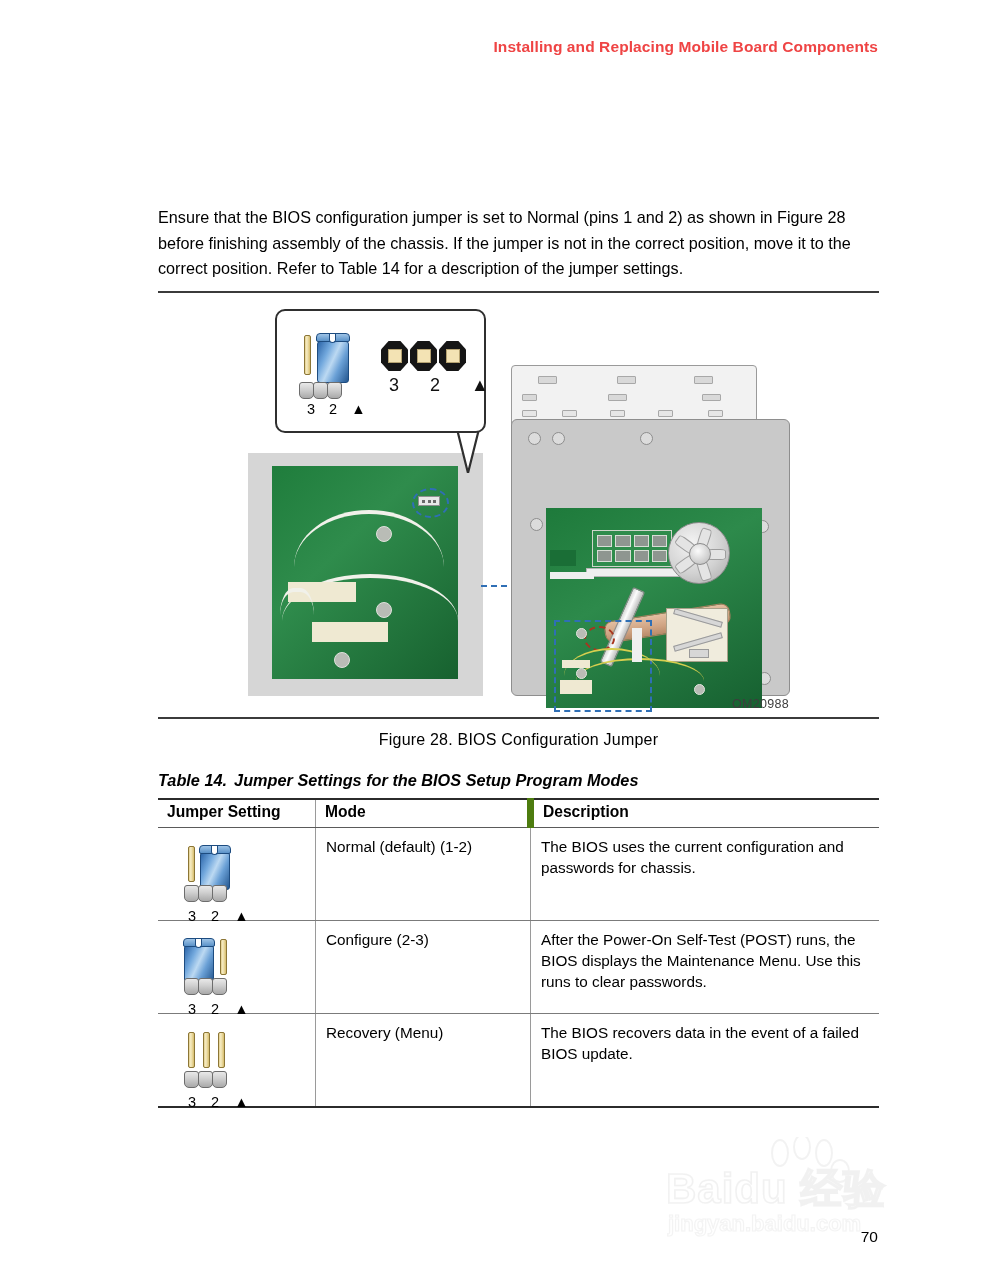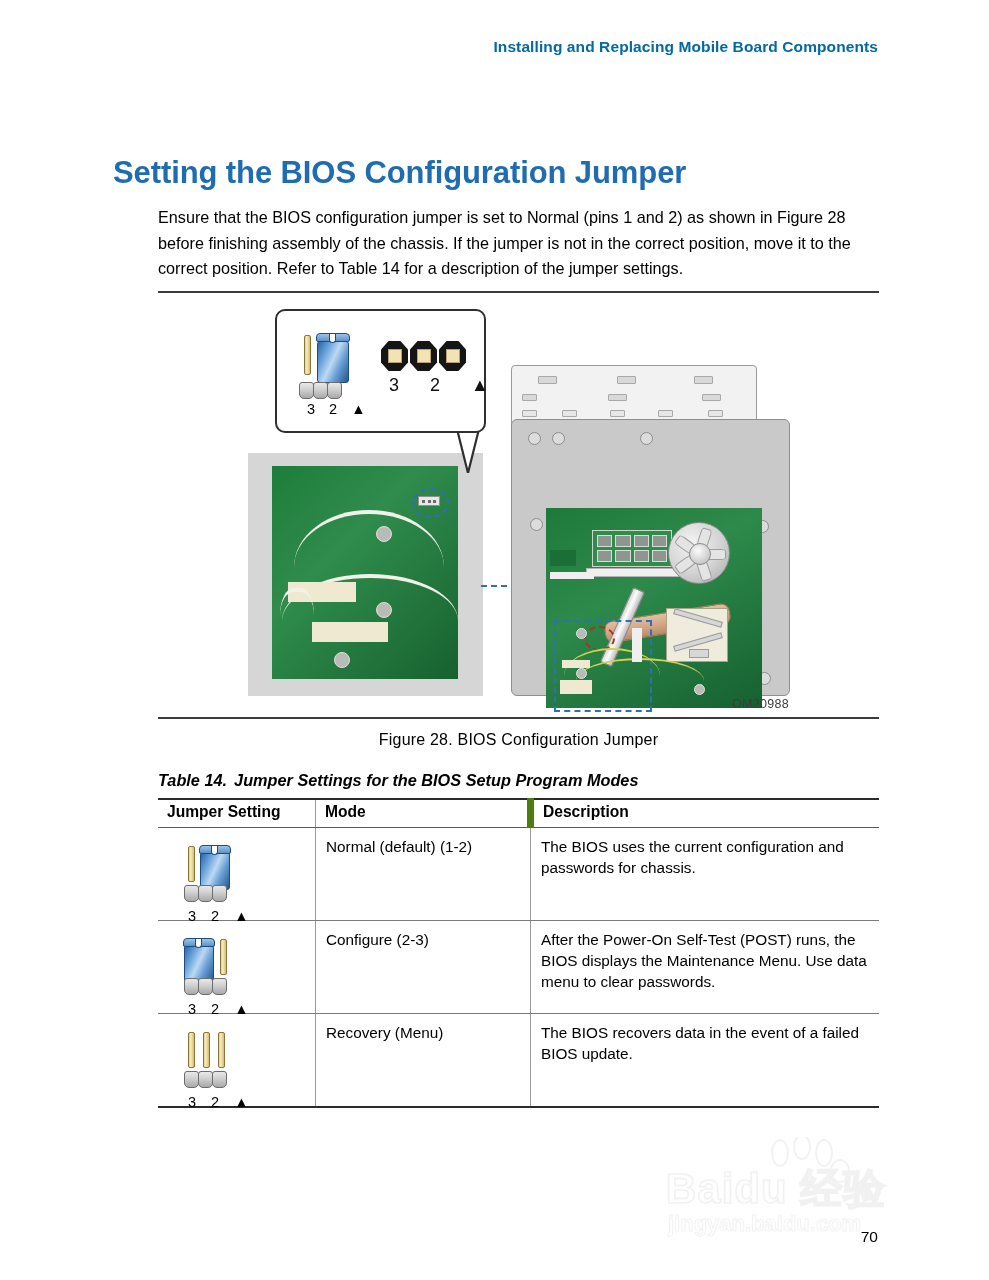--- a/index.html
+++ b/index.html
@@ -20,21 +20,21 @@
   }
 
   
   .running-header {
     position: absolute;
     top: 38px;
     right: 111px;
     font-size: 15.5px;
     font-weight: bold;
     letter-spacing: 0.1px;
-    color: #0369a1;
+    color: #ef4444;
     white-space: nowrap;
   }
 
   
   .chapter-heading {
     position: absolute;
     top: 134px;
     left: 113px;
     font-size: 31px;
     font-weight: bold;
@@ -474,21 +474,20 @@
     color: #000;
   }
 </style>
 </head>
 <body>
 
 <div id="page">
 
   <div class="running-header">Installing and Replacing Mobile Board Components</div>
 
-  <h1 class="chapter-heading">Setting the BIOS Configuration Jumper</h1>
 
   <p class="intro-para">Ensure that the BIOS configuration jumper is set to Normal (pins 1 and 2) as shown in Figure 28 before finishing assembly of the chassis.  If the jumper is not in the correct position, move it to the correct position.  Refer to Table 14 for a description of the jumper settings.</p>
 
   <div class="figure-block">
     <div class="rule-top"></div>
 
     <div class="figure-art">
 
       <svg class="callout-tail" viewBox="0 0 34 52">
         <path d="M4,0 L17,52 L30,0" fill="#ffffff" stroke="#2f2f2f" stroke-width="2.2"></path>
@@ -674,21 +673,21 @@
               <div class="base" style="left:0; bottom:0;">
                 <div class="socket"></div>
                   <div class="socket"></div>
                   <div class="socket"></div>
               </div>
             </div>
             <div class="icon-caption" style="top:78px; left:16px;">3 2 ▲</div>
           </div>
         </td>
         <td class="cell-mode">Configure (2-3)</td>
-        <td class="cell-desc">After the Power-On Self-Test (POST) runs, the BIOS displays the Maintenance Menu.  Use data menu to clear passwords.</td>
+        <td class="cell-desc">After the Power-On Self-Test (POST) runs, the BIOS displays the Maintenance Menu.  Use this runs to clear passwords.</td>
       </tr>
 
       <tr>
         <td class="cell-icon">
           <div class="icon-wrap">
             <div class="jmp" style="left:12px; top:12px; width:58px; height:62px;">
               <div class="pin" style="left:4px; top:6px; height:36px;"></div>
               <div class="pin" style="left:19px; top:6px; height:36px;"></div>
               <div class="pin" style="left:34px; top:6px; height:36px;"></div>
               <div class="base" style="left:0; bottom:0;">

